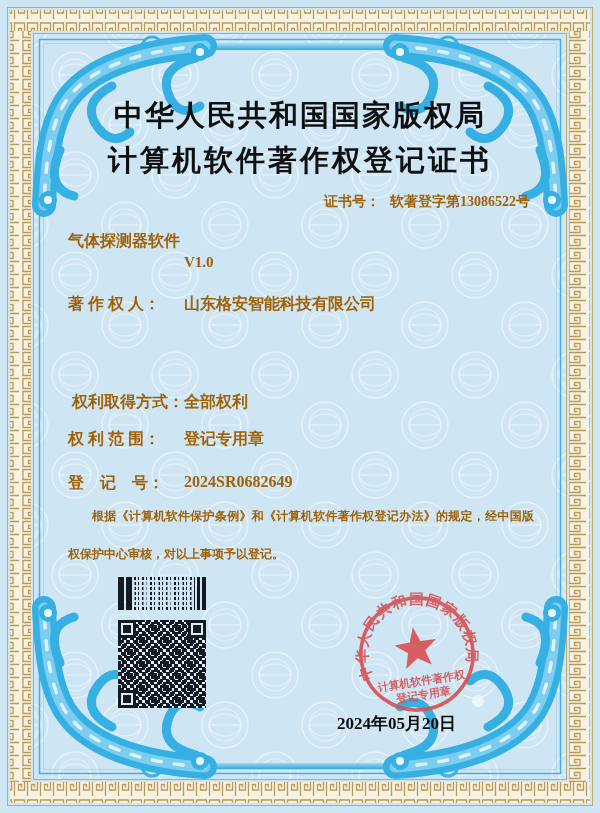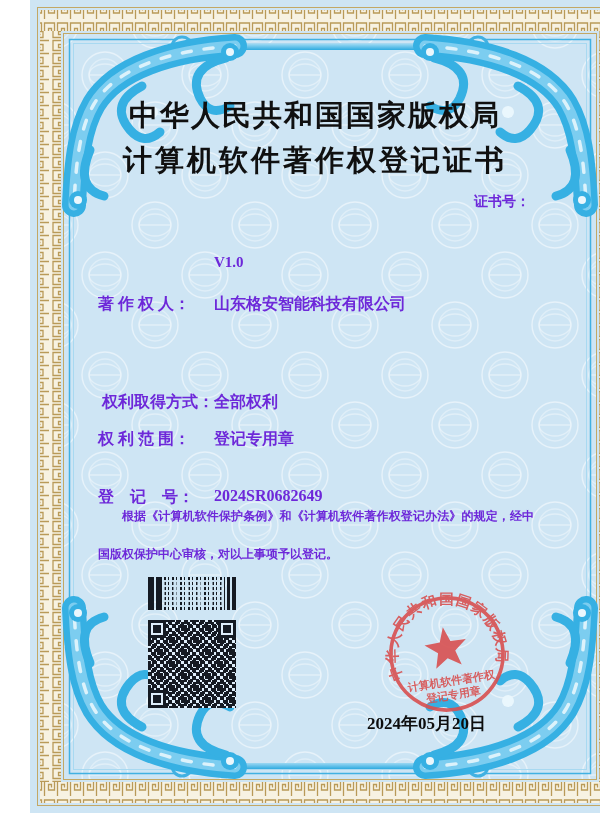--- a/index.html
+++ b/index.html
@@ -1,34 +1,34 @@
 <!DOCTYPE html>
 <html><head>
 <meta charset="utf-8">
 <style>
   html,body{margin:0;padding:0;}
   body{
     width:600px;height:813px;position:relative;overflow:hidden;
     background:#ffffff;
     font-family:"Liberation Serif","DejaVu Serif",serif;
   }
-  .cert{position:absolute;inset:0;background:#cee5f4;margin-left:30px;}
+  .cert{position:absolute;inset:0;background:#cee5f4;}
   .frame-svg{position:absolute;left:0;top:0;}
-  .txt{position:absolute;color:#6d28d9;font-weight:bold;}
+  .txt{position:absolute;color:#a16207;font-weight:bold;}
   .authority{top:96px;left:0;width:100%;text-align:center;font-size:29px;letter-spacing:2px;color:#101010;}
   .cert-title{top:141px;left:0;width:100%;text-align:center;font-size:29px;letter-spacing:3px;color:#101010;}
   .cert-no{top:193px;right:70px;font-size:14px;display:flex;gap:10px;}
   .field-row{left:68px;font-size:16px;display:flex;}
   .flabel{display:inline-block;width:116px;flex:0 0 116px;}
   .row-name{top:231px;}
   .row-version{top:254px;left:184px;font-size:15px;}
   .row-author{top:294px;}
   .row-method{top:392px;text-align:right;}
   .row-scope{top:429px;}
-  .row-reg{top:487px;}
+  .row-reg{top:473px;}
   .statement{left:68px;right:66px;top:497px;font-size:12px;line-height:38px;text-align:justify;text-indent:2em;}
   .date{left:337px;top:712px;width:165px;text-align:left;font-size:17px;color:#0d0d0d;}
 
   
   .barcode{
     position:absolute;left:118px;top:577px;width:88px;height:33px;
     background:repeating-linear-gradient(90deg,#151a22 0 2px,transparent 2px 4px,#151a22 4px 5px,transparent 5px 8px);
   }
   .bc-end{position:absolute;top:0;bottom:0;background:#151a22;}
   .bc-end.l{left:0;width:6px;box-shadow:8px 0 0 0 #151a22;}
@@ -125,23 +125,25 @@
     <use href="#flourish" transform="translate(600,0) scale(-1,1)"></use>
     <use href="#flourish" transform="translate(0,813) scale(1,-1)"></use>
     <use href="#flourish" transform="translate(600,813) scale(-1,-1)"></use>
   </svg>
 
   <div class="txt authority">中华人民共和国国家版权局</div>
   <div class="txt cert-title">计算机软件著作权登记证书</div>
 
   <div class="txt cert-no">
     <span>证书号：</span>
+    <span>软著登字第13086522号</span>
   </div>
 
   <div class="txt field-row row-name">
+    <span class="fval">气体探测器软件</span>
   </div>
   <div class="txt row-version">V1.0</div>
 
   <div class="txt field-row row-author">
     <span class="flabel">著 作 权 人：</span>
     <span class="fval">山东格安智能科技有限公司</span>
   </div>
 
   <div class="txt field-row row-method">
     <span class="flabel">权利取得方式：</span>

